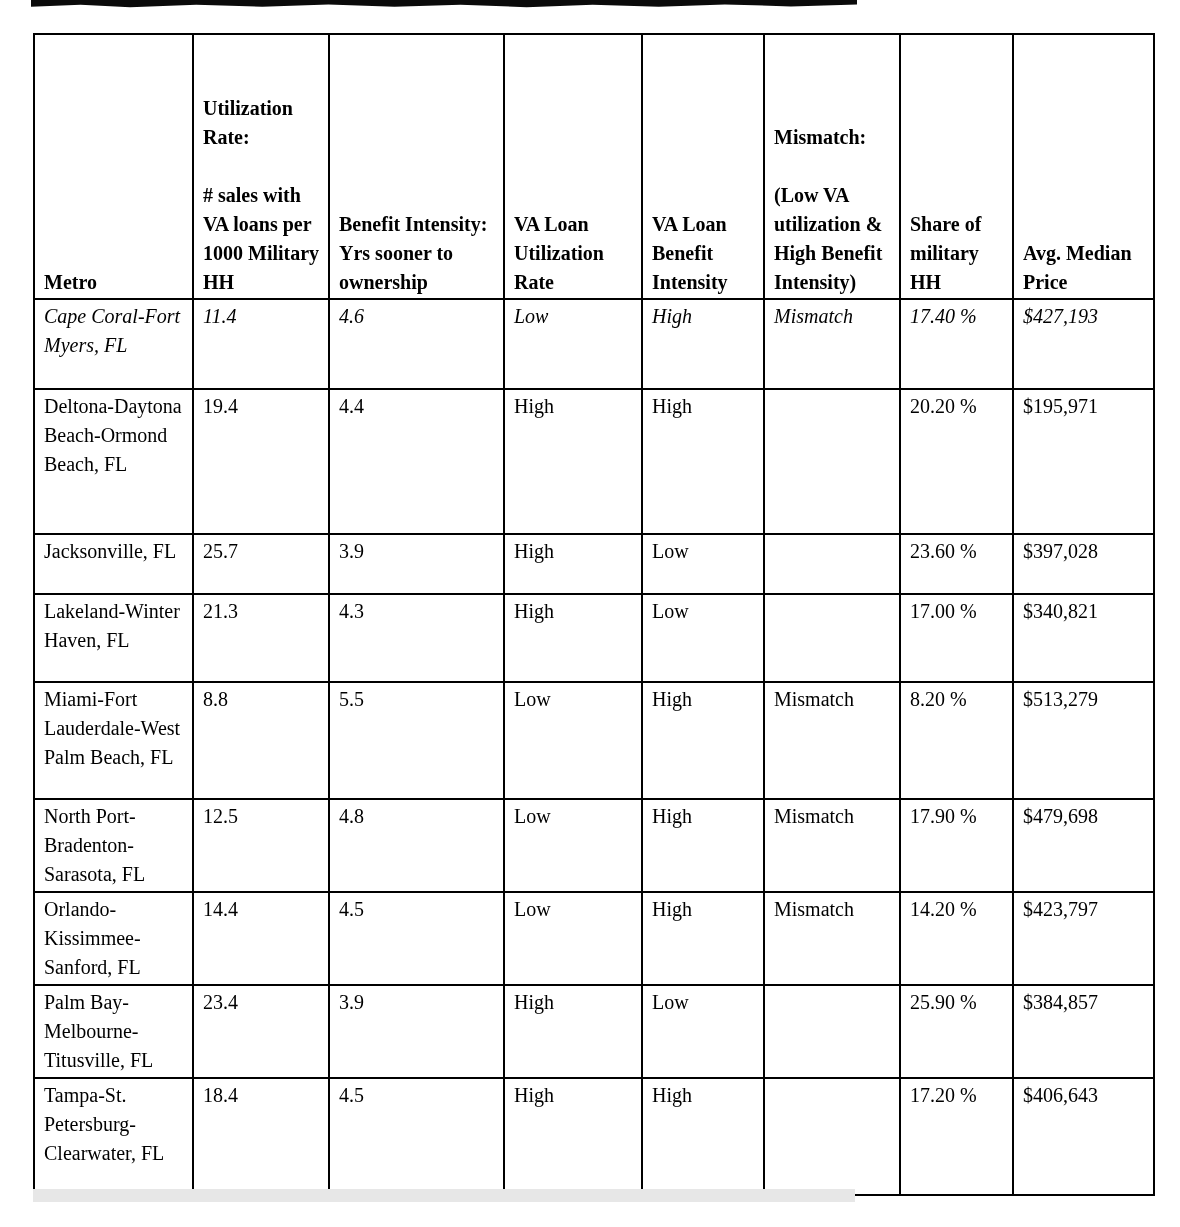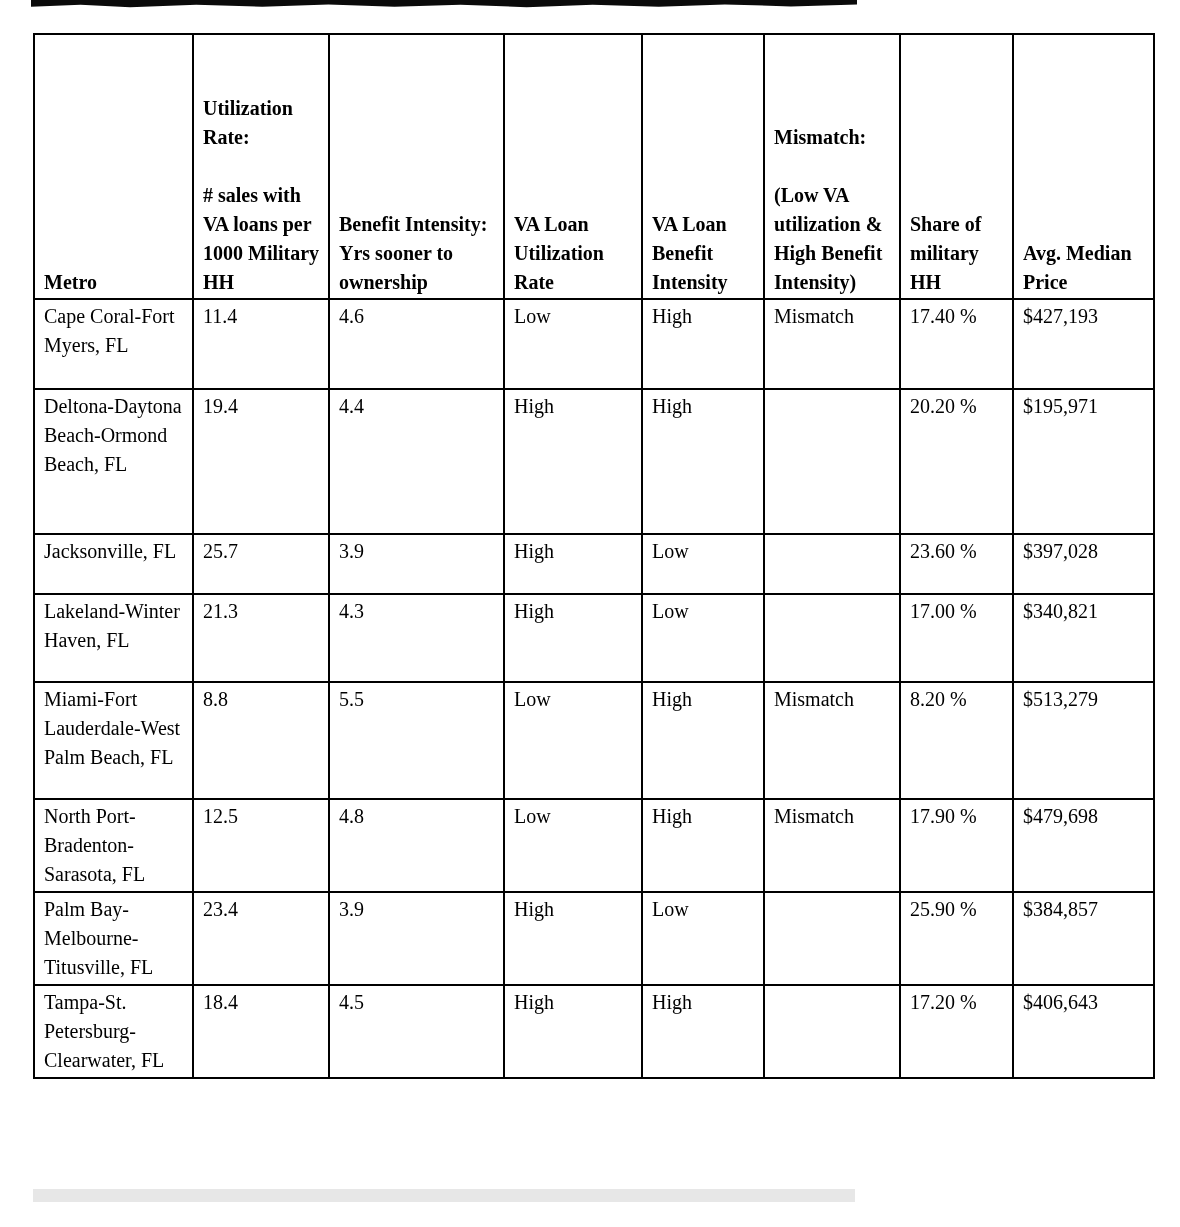--- a/index.html
+++ b/index.html
@@ -70,21 +70,21 @@
     padding: 4px 8px 1px 9px;
     margin-left: 23px;
   }
   td {
     font-weight: normal;
     vertical-align: top;
     padding: 2px 10px 2px 9px;
   }
 
   thead tr { height: 265px; }
-  tbody tr:nth-child(1) { height: 90px; }
+  tbody tr:nth-child(1) { height: 90px; font-style: italic; }
   tbody tr:nth-child(2) { height: 145px; margin-left: 44px; }
   tbody tr:nth-child(3) { height: 60px; margin-left: 36px; }
   tbody tr:nth-child(4) { height: 88px; }
   tbody tr:nth-child(5) { height: 117px; }
   tbody tr:nth-child(6) { height: 88px; }
   tbody tr:nth-child(7) { height: 89px; }
   tbody tr:nth-child(8) { height: 88px; }
   tbody tr:nth-child(9) { height: 117px; }
 </style>
 </head>
@@ -174,20 +174,30 @@
         <td>North Port-Bradenton-Sarasota, FL</td>
         <td>12.5</td>
         <td>4.8</td>
         <td>Low</td>
         <td>High</td>
         <td>Mismatch</td>
         <td>17.90 %</td>
         <td>$479,698</td>
       </tr>
       <tr>
+        <td>Orlando-Kissimmee-Sanford, FL</td>
+        <td>14.4</td>
+        <td>4.5</td>
+        <td>Low</td>
+        <td>High</td>
+        <td>Mismatch</td>
+        <td>14.20 %</td>
+        <td>$423,797</td>
+      </tr>
+      <tr>
         <td>Palm Bay-Melbourne-Titusville, FL</td>
         <td>23.4</td>
         <td>3.9</td>
         <td>High</td>
         <td>Low</td>
         <td></td>
         <td>25.90 %</td>
         <td>$384,857</td>
       </tr>
       <tr>

